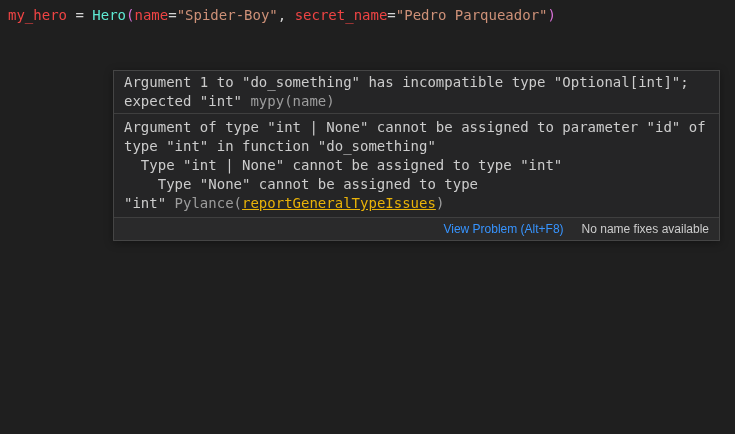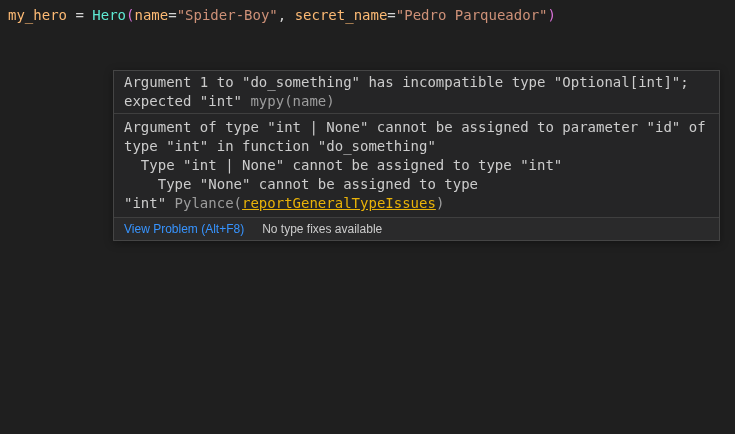--- a/index.html
+++ b/index.html
@@ -11,21 +11,21 @@
     font-family:"DejaVu Sans Mono", monospace;
   }
   
   .code-area{
     position:absolute;left:8px;top:5px;
     font-size:14px;line-height:20px;
     font-family:"DejaVu Sans Mono", monospace;
   }
   .code-line{height:20px;white-space:pre;}
   
-  .tk-var{color:#fdba74;}
+  .tk-var{color:#ef4444;}
   .tk-op{color:#d4d4d4;}
   .tk-cls{color:#5eead4;}
   .tk-fn{color:#dcdcaa;}
   .tk-str{color:#ce9178;}
   .tk-paren{color:#d670d6;}
   .tk-text{color:#cccccc;}
   .tk-dim{color:#9d9d9d;}
   .tk-link{color:#eab308;text-decoration:underline;cursor:pointer;}
   
   .sq-red{
@@ -66,20 +66,21 @@
   .s1{padding:2px 10px;}
   .s2{padding:4px 10px;}
   .s3{padding:4px 10px;}
   .mono-line{white-space:pre;}
   .hover-status{
     padding:4px 10px;
     display:flex;align-items:center;gap:18px;
     font-family:"Liberation Sans", sans-serif;
     font-size:12px;
     background:#2a2a2b;
+    justify-content:flex-end;
   }
   .status-link{color:#3794ff;cursor:pointer;}
   .status-text{color:#cccccc;}
 </style>
 </head>
 <body>
 
 <div class="code-area">
   <div class="code-line"><span class="tk-var">my_hero</span><span class="tk-op"> = </span><span class="tk-cls">Hero</span><span class="tk-paren">(</span><span class="tk-var">name</span><span class="tk-op">=</span><span class="tk-str">"Spider-Boy"</span><span class="tk-op">, </span><span class="tk-var">secret_name</span><span class="tk-op">=</span><span class="tk-str">"Pedro Parqueador"</span><span class="tk-paren">)</span></div>
   <div class="code-line"></div>
@@ -92,15 +93,15 @@
   </div>
   <div class="hover-section s2">
     <div class="mono-line"><span class="tk-text">Argument of type "int | None" cannot be assigned to parameter "id" of</span></div>
     <div class="mono-line"><span class="tk-text">type "int" in function "do_something"</span></div>
     <div class="mono-line"><span class="tk-text">  Type "int | None" cannot be assigned to type "int"</span></div>
     <div class="mono-line"><span class="tk-text">    Type "None" cannot be assigned to type</span></div>
     <div class="mono-line"><span class="tk-text">"int" </span><span class="tk-dim">Pylance(</span><span class="tk-link">reportGeneralTypeIssues</span><span class="tk-dim">)</span></div>
   </div>
   <div class="hover-status">
     <span class="status-link">View Problem (Alt+F8)</span>
-    <span class="status-text">No type fixes available</span>
+    <span class="status-text">No name fixes available</span>
   </div>
 </div>
 
 </body></html>

